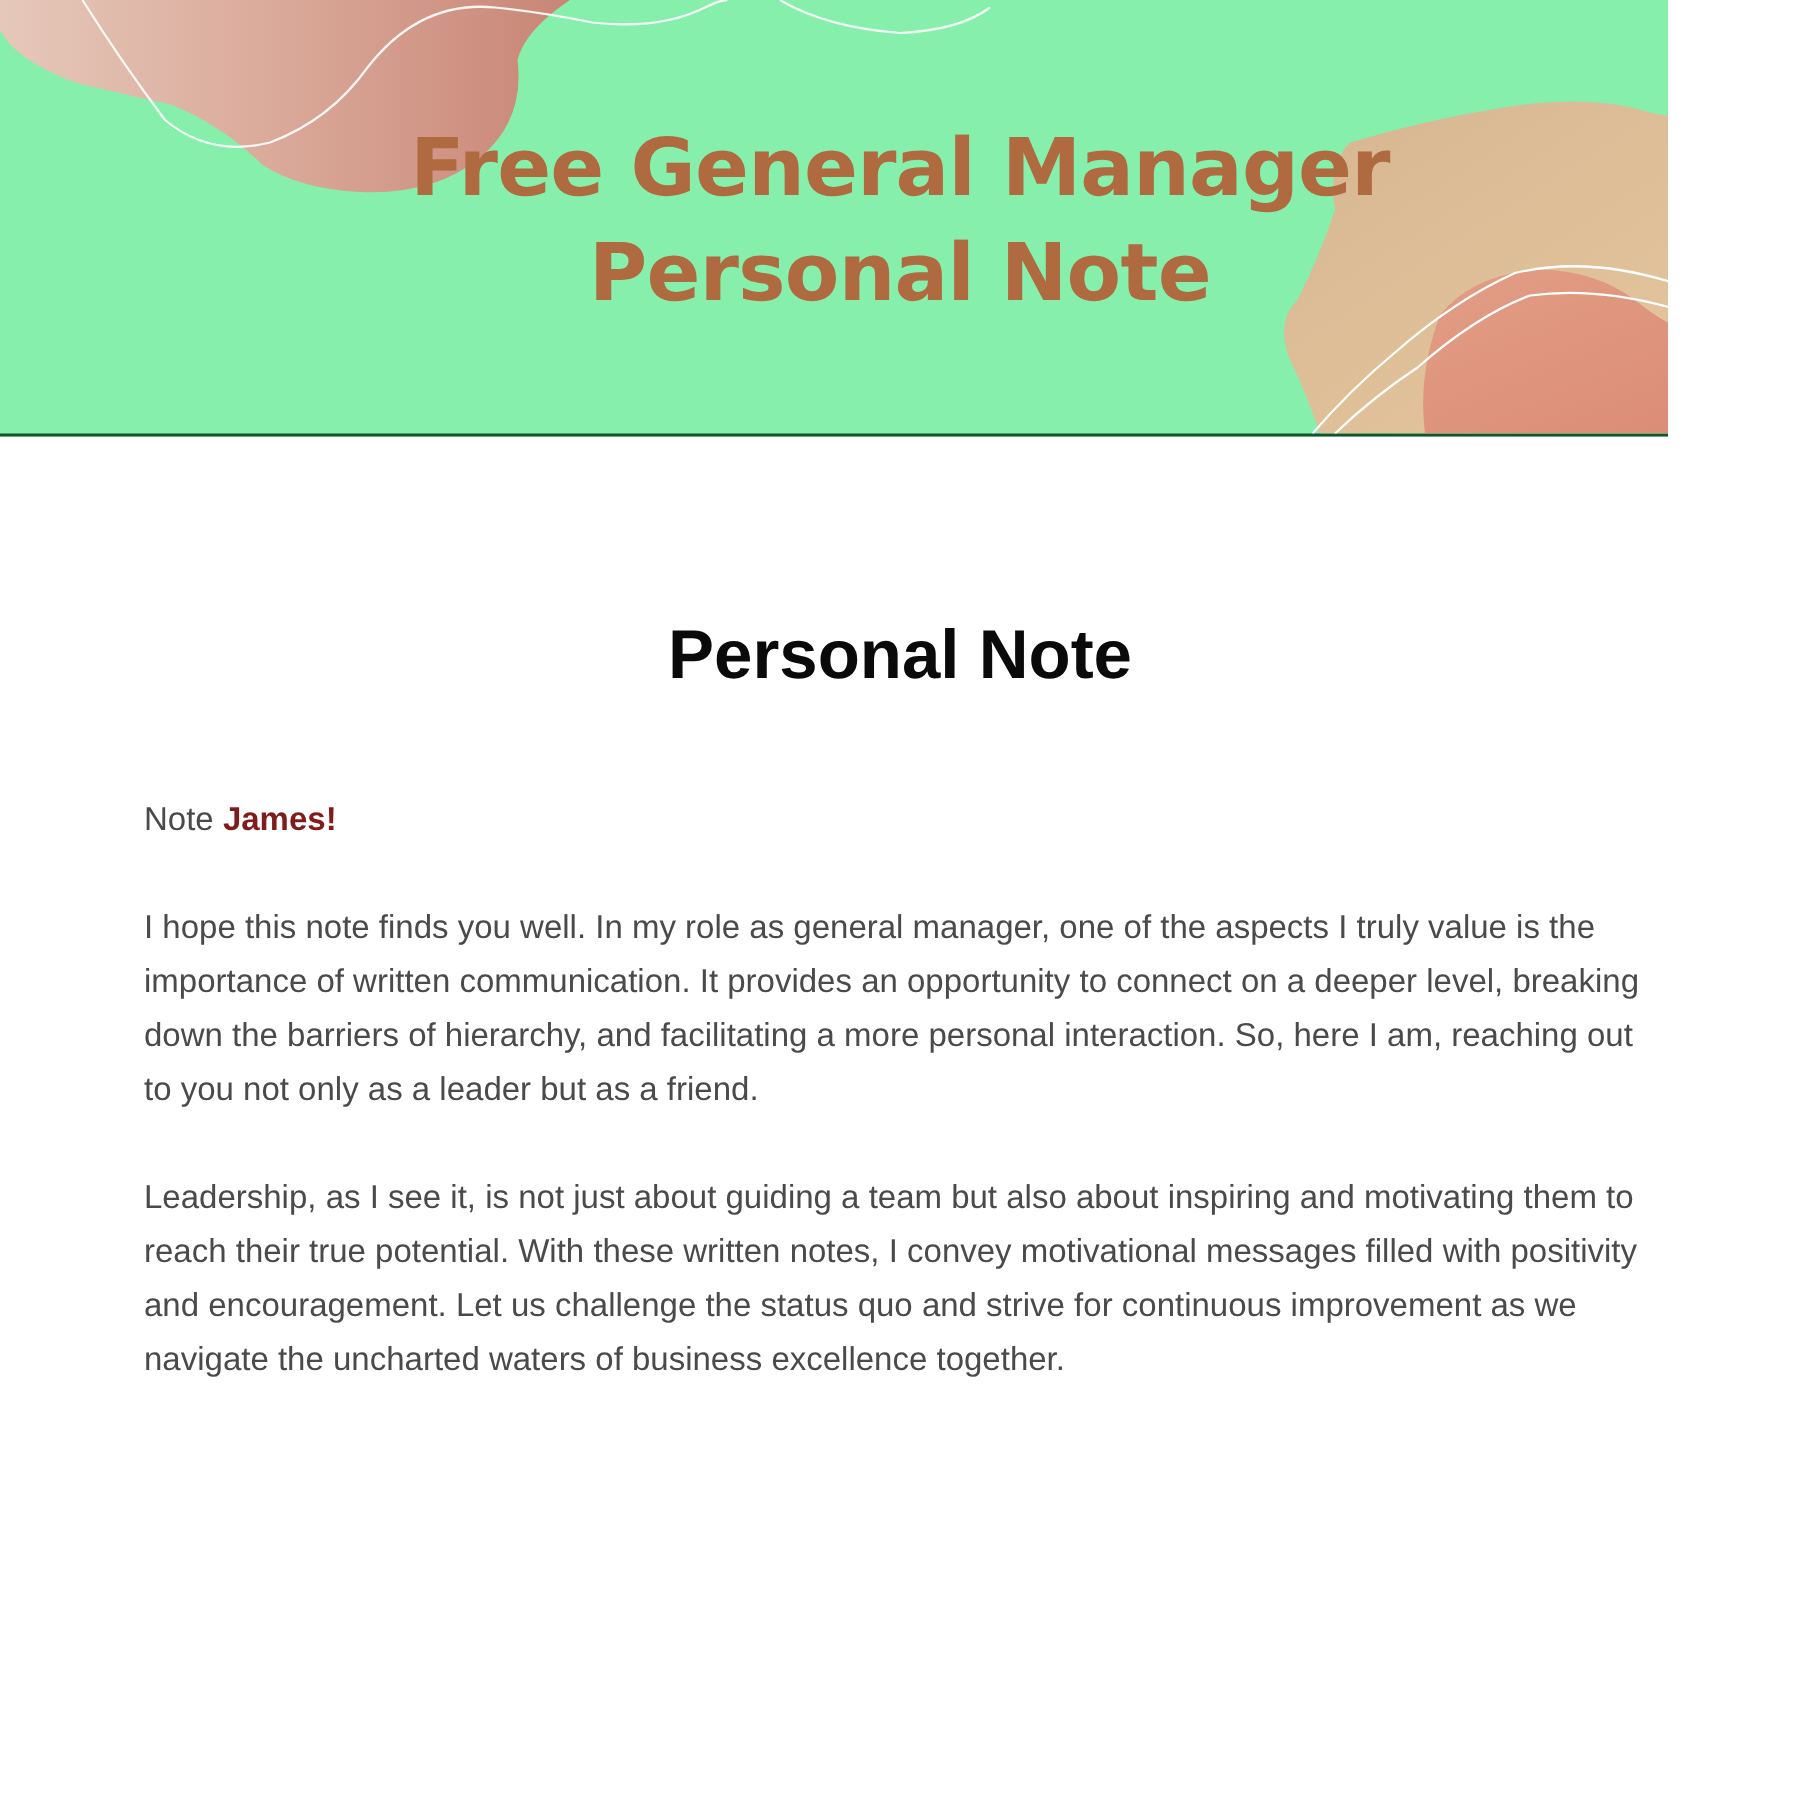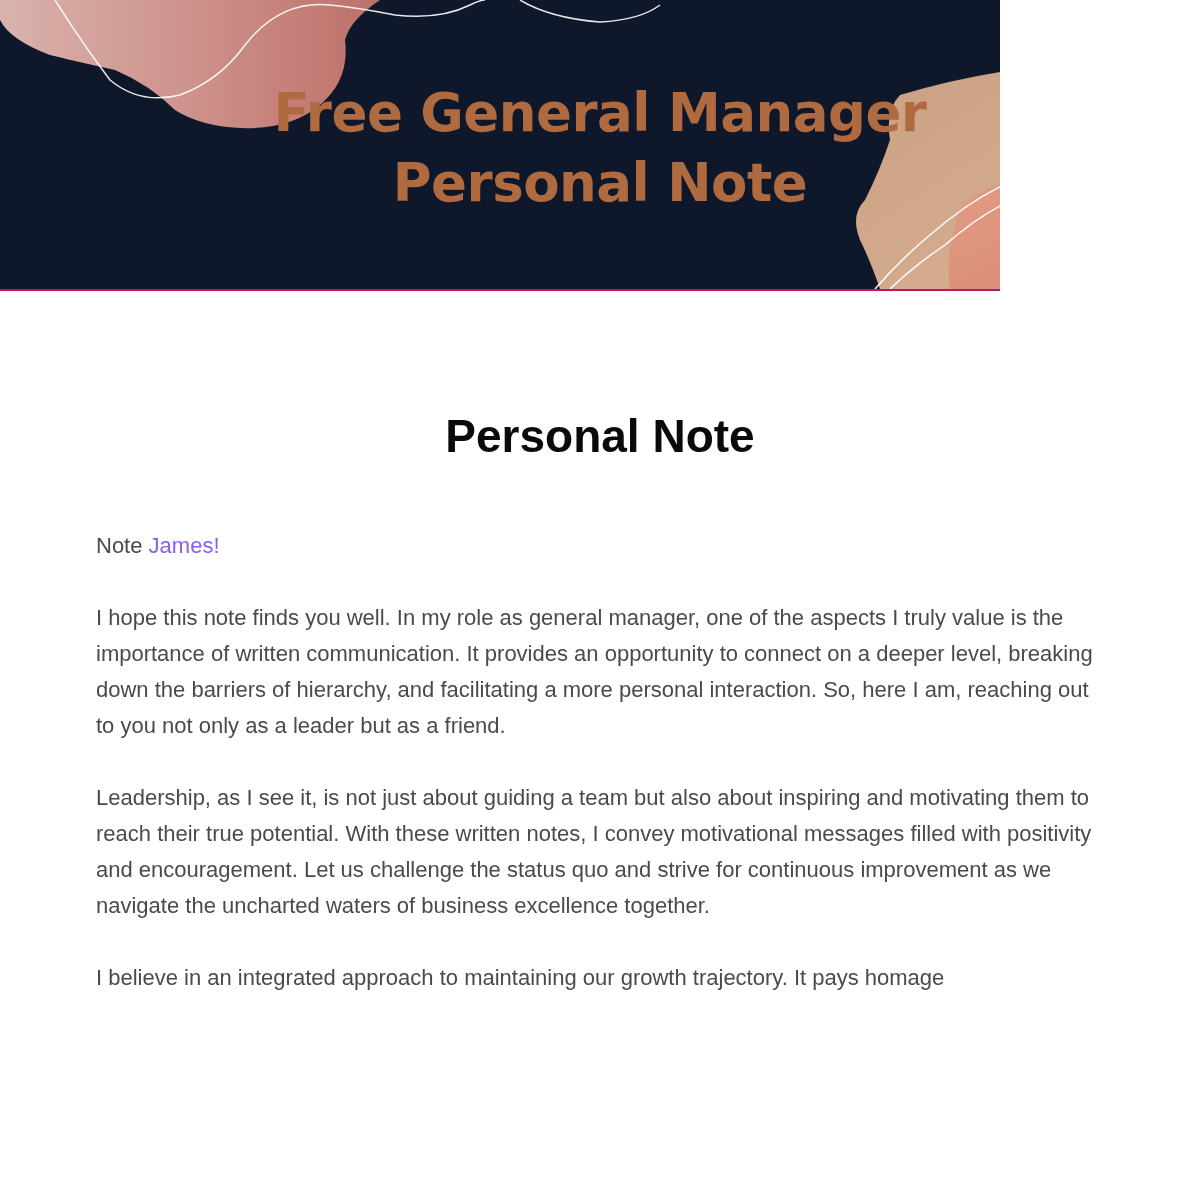--- a/index.html
+++ b/index.html
@@ -11,25 +11,25 @@
       background: #ffffff;
     }
     body {
       font-family: "Liberation Sans", "DejaVu Sans", sans-serif;
       position: relative;
     }
     .banner {
       position: absolute;
       left: 0;
       top: 0;
-      width: 1000px;
+      width: 1112px;
       height: 289px;
-      background: #0f172a;
+      background: #86efac;
       overflow: hidden;
-      border-bottom: 2px solid #be185d;
+      border-bottom: 2px solid #14532d;
     }
     .banner svg.decor {
       position: absolute;
       left: 0;
       top: 0;
     }
     .banner-title {
       position: absolute;
       left: 0;
       width: 1200px;
@@ -65,22 +65,22 @@
       width: 1010px;
       color: #4a4a4a;
       font-family: "Liberation Sans", sans-serif;
       font-size: 22px;
       line-height: 36px;
     }
     .body-text p {
       margin: 0 0 36px 0;
     }
     .greeting strong {
-      color: #8b5cf6;
-      font-weight: normal;
+      color: #7f1d1d;
+      font-weight: bold;
     }
   </style>
 </head>
 <body>
 
 <div class="banner">
   <svg class="decor" width="1200" height="289" viewBox="0 0 1200 289" xmlns="http://www.w3.org/2000/svg">
     <defs>
       <linearGradient id="pinkGrad" x1="0" y1="0" x2="1" y2="0">
         <stop offset="0" stop-color="#f0c4bc"></stop>
@@ -116,14 +116,13 @@
 </div>
 
 <h1 class="doc-heading">Personal Note</h1>
 
 <div class="body-text">
   <p class="greeting">
     <span>Note </span><strong>James!</strong>
   </p>
   <p>I hope this note finds you well. In my role as general manager, one of the aspects I truly value is the importance of written communication. It provides an opportunity to connect on a deeper level, breaking down the barriers of hierarchy, and facilitating a more personal interaction. So, here I am, reaching out to you not only as a leader but as a friend.</p>
   <p>Leadership, as I see it, is not just about guiding a team but also about inspiring and motivating them to reach their true potential. With these written notes, I convey motivational messages filled with positivity and encouragement. Let us challenge the status quo and strive for continuous improvement as we navigate the uncharted waters of business excellence together.</p>
-  <p>I believe in an integrated approach to maintaining our growth trajectory. It pays homage</p>
 </div>
 
 </body></html>

